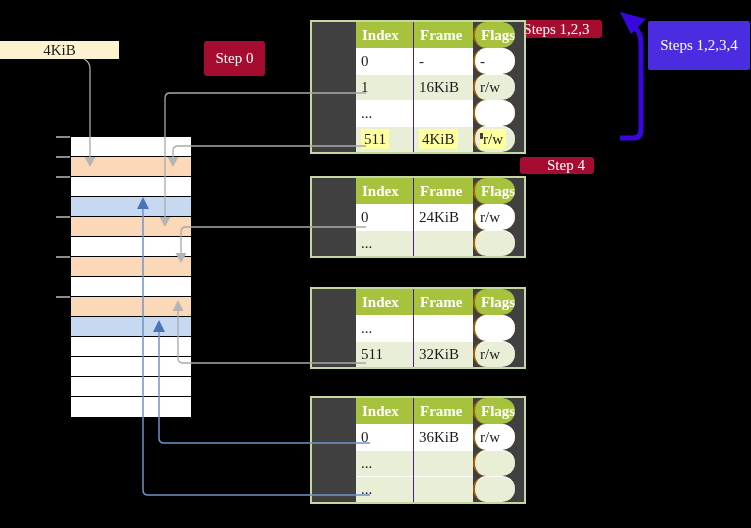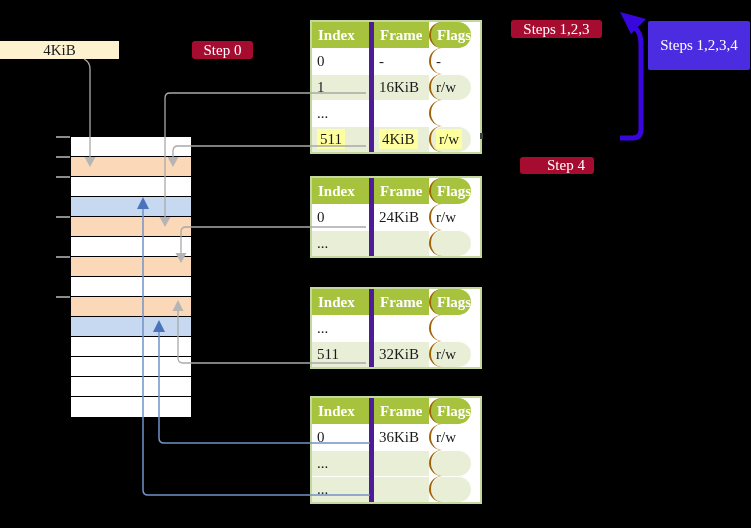--- a/index.html
+++ b/index.html
@@ -19,36 +19,36 @@
   .mem-blue{background:var(--lightBlue);}
   .tick{position:absolute;left:56px;width:14px;height:2px;background:var(--tick);}
   
   .tag{
     position:absolute;display:flex;align-items:center;justify-content:center;
     font-size:15px;white-space:nowrap;
   }
   .tag-frame{left:0;top:41px;width:119px;height:18px;background:var(--cream);color:#1a1a1a;}
   .tag-crimson{background:var(--crimson);color:#fff;border-radius:3px;padding:0 6px;}
   .tag-violet{background:var(--violet);color:#fff;border-radius:2px;padding:16px 5px;}
-  .tag-step0{left:192px;top:41px;width:49px;height:18px;}
+  .tag-step0{left:204px;top:41px;width:49px;height:35px;}
   .tag-steps123{left:511px;top:20px;width:79px;height:18px;text-align:center;}
   .tag-steps1234{left:648px;top:21px;width:92px;height:17px;}
   .tag-step4{left:520px;top:157px;width:44px;height:17px;padding-left:24px;}
   
   .ptable{
     position:absolute;left:310px;width:168px;
-    border:2px solid var(--tableBorder);background:#ffffff;font-size:15px;color:#1a1a1a;
+    border:2px solid var(--tableBorder);background:#404040;font-size:15px;color:#1a1a1a;padding-left:44px;
   }
   .pt1{top:20px;} .pt2{top:176px;} .pt3{top:287px;} .pt4{top:396px;}
   .trow{display:flex;height:26px;line-height:26px;}
   .trow.shaded .tcell{background:var(--tableRowAlt);}
   .trow:not(.thead) .tcell{box-shadow:inset 0 1px 0 rgba(255,255,255,.95);}
   .tcell{box-sizing:border-box;padding-left:5px;overflow:hidden;background:#fff;}
   .tcell:nth-child(1){width:57px;}
-  .tcell:nth-child(2){width:60px;border-left:5px solid #4c1d95;}
+  .tcell:nth-child(2){width:60px;border-left:1px solid #4c1d95;}
   .tcell:nth-child(3){width:42px;border-left:2px solid #a16207;border-radius:13px;}
   .thead .tcell{background:var(--tableHeaderBg);color:#fff;font-weight:bold;padding-left:6px;}
   .hl{background:var(--highlight);padding:0 3px;display:inline-block;line-height:20px;}
   
   #arrows{position:absolute;left:0;top:0;pointer-events:none;}
   .gline{stroke:var(--grayLine);stroke-width:1.3;fill:none;}
   .ghead{fill:var(--grayHead);stroke:none;}
   .bline{stroke:var(--blueLine);stroke-width:1.5;fill:none;}
   .bhead{fill:var(--blueHead);stroke:none;}
   .bigarrow{stroke:var(--violetArrow);stroke-width:5;fill:none;}

